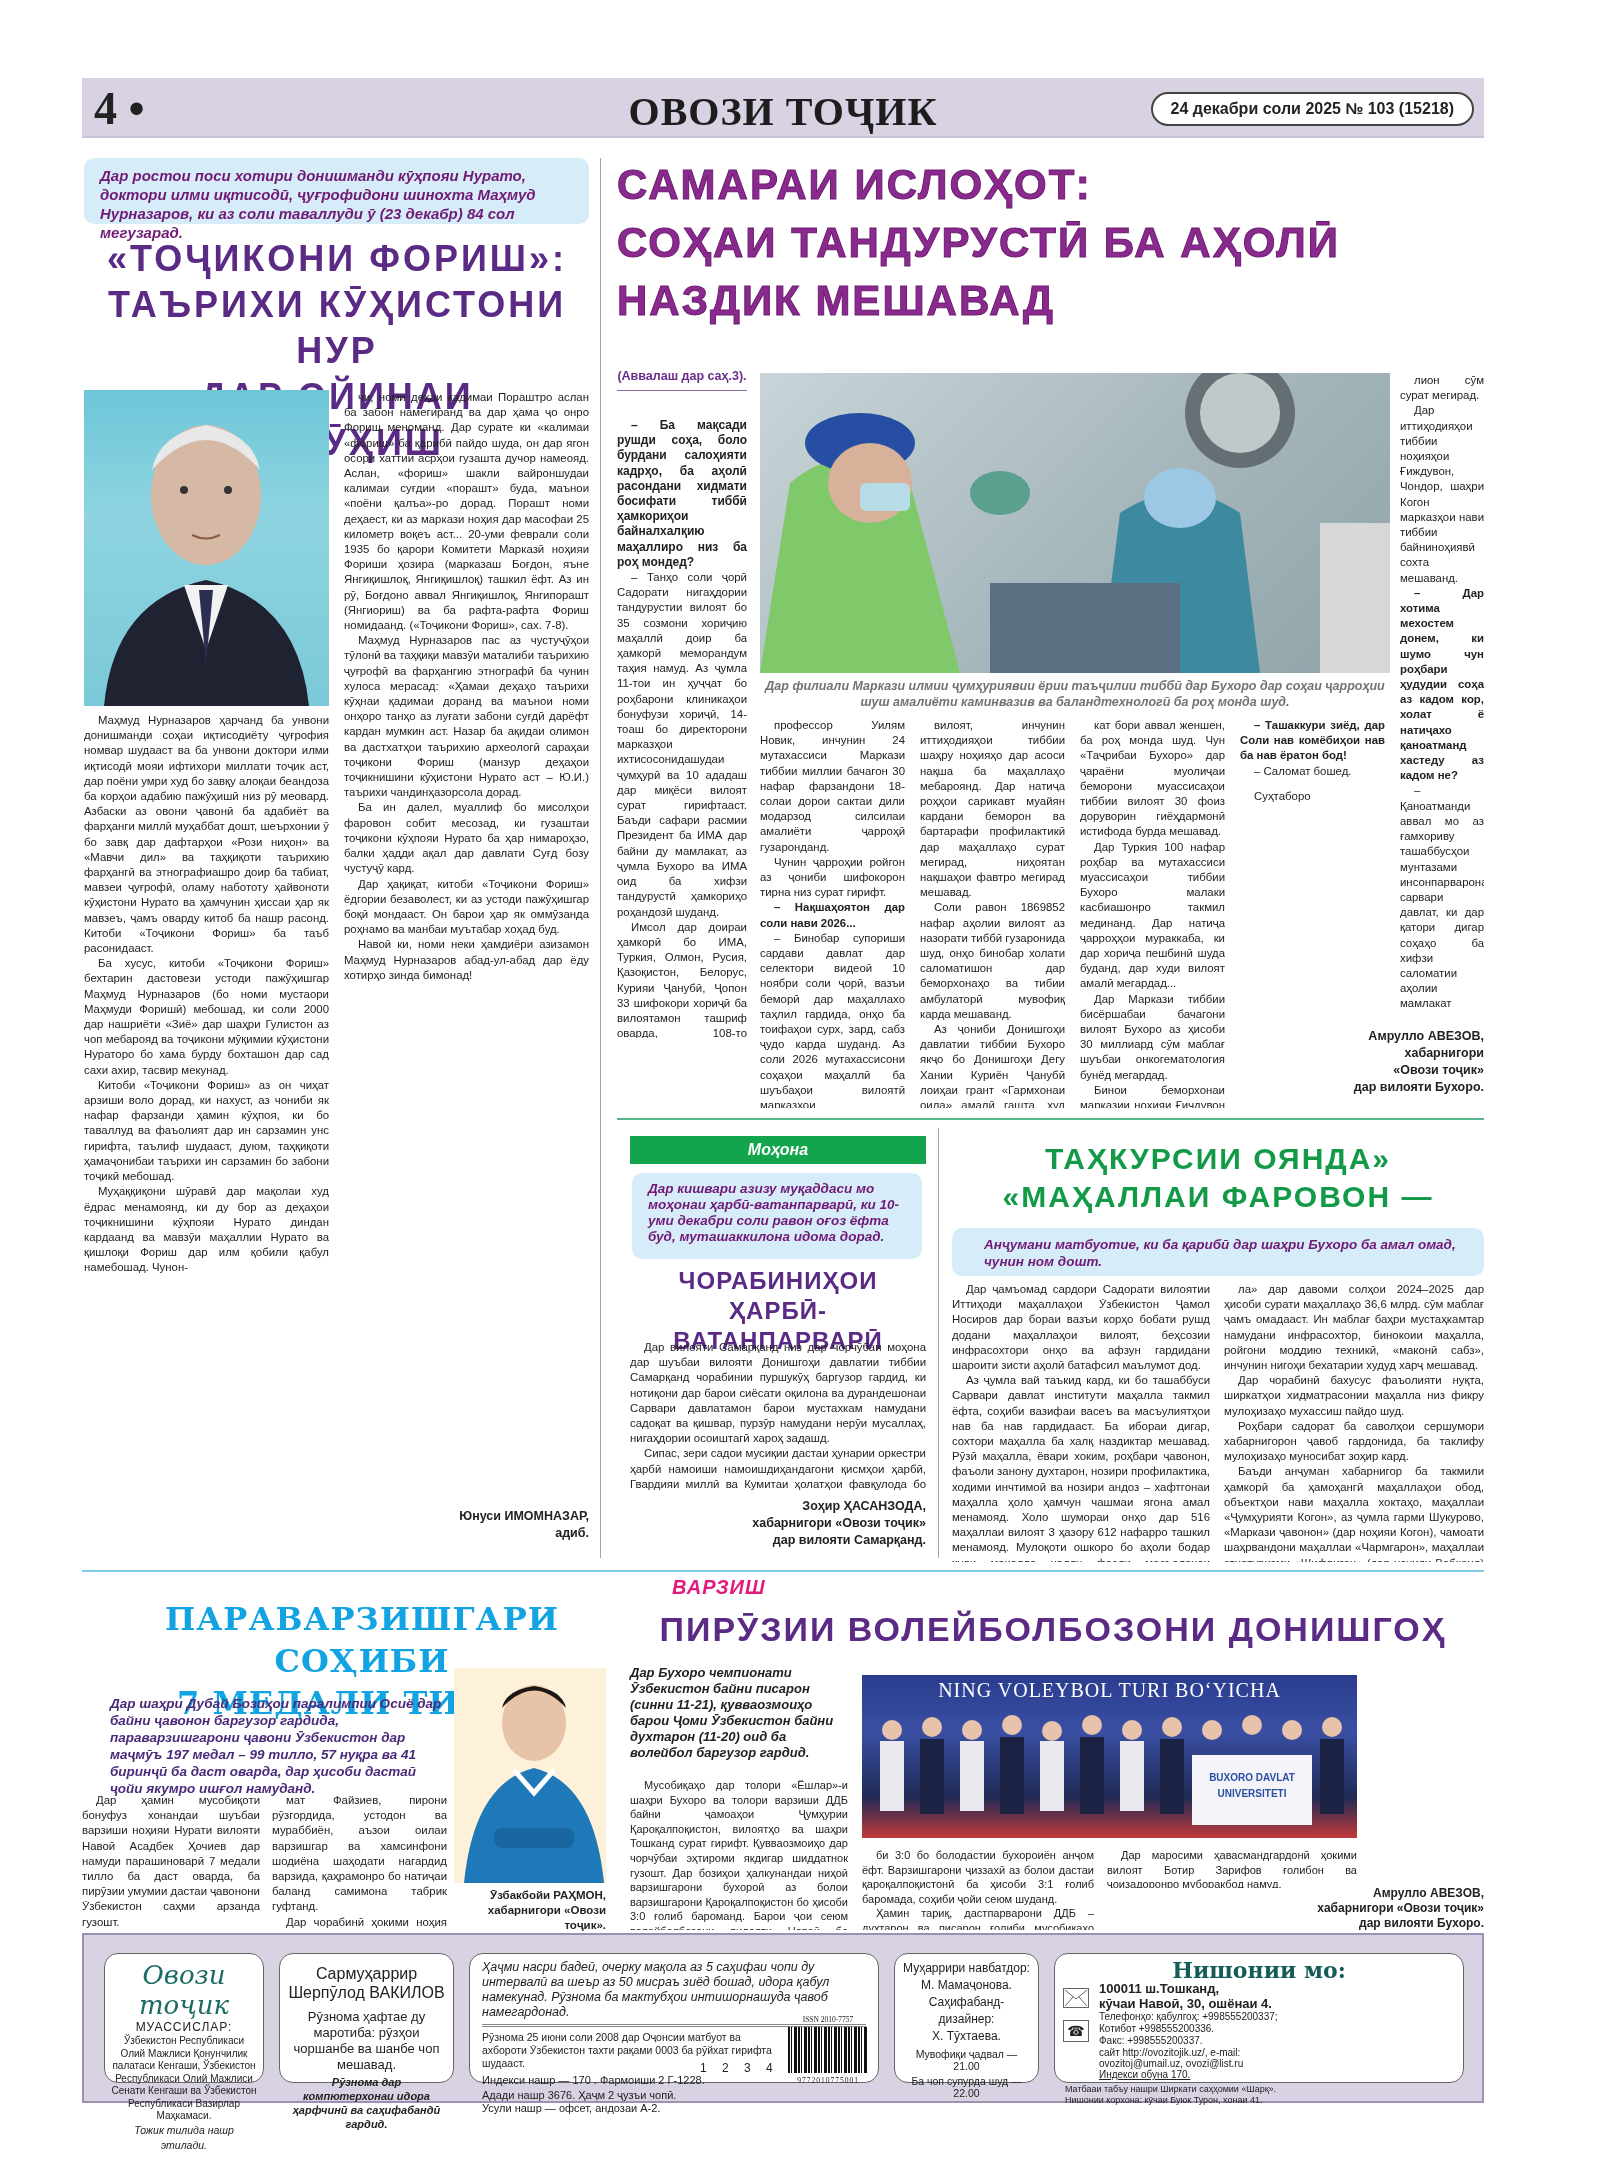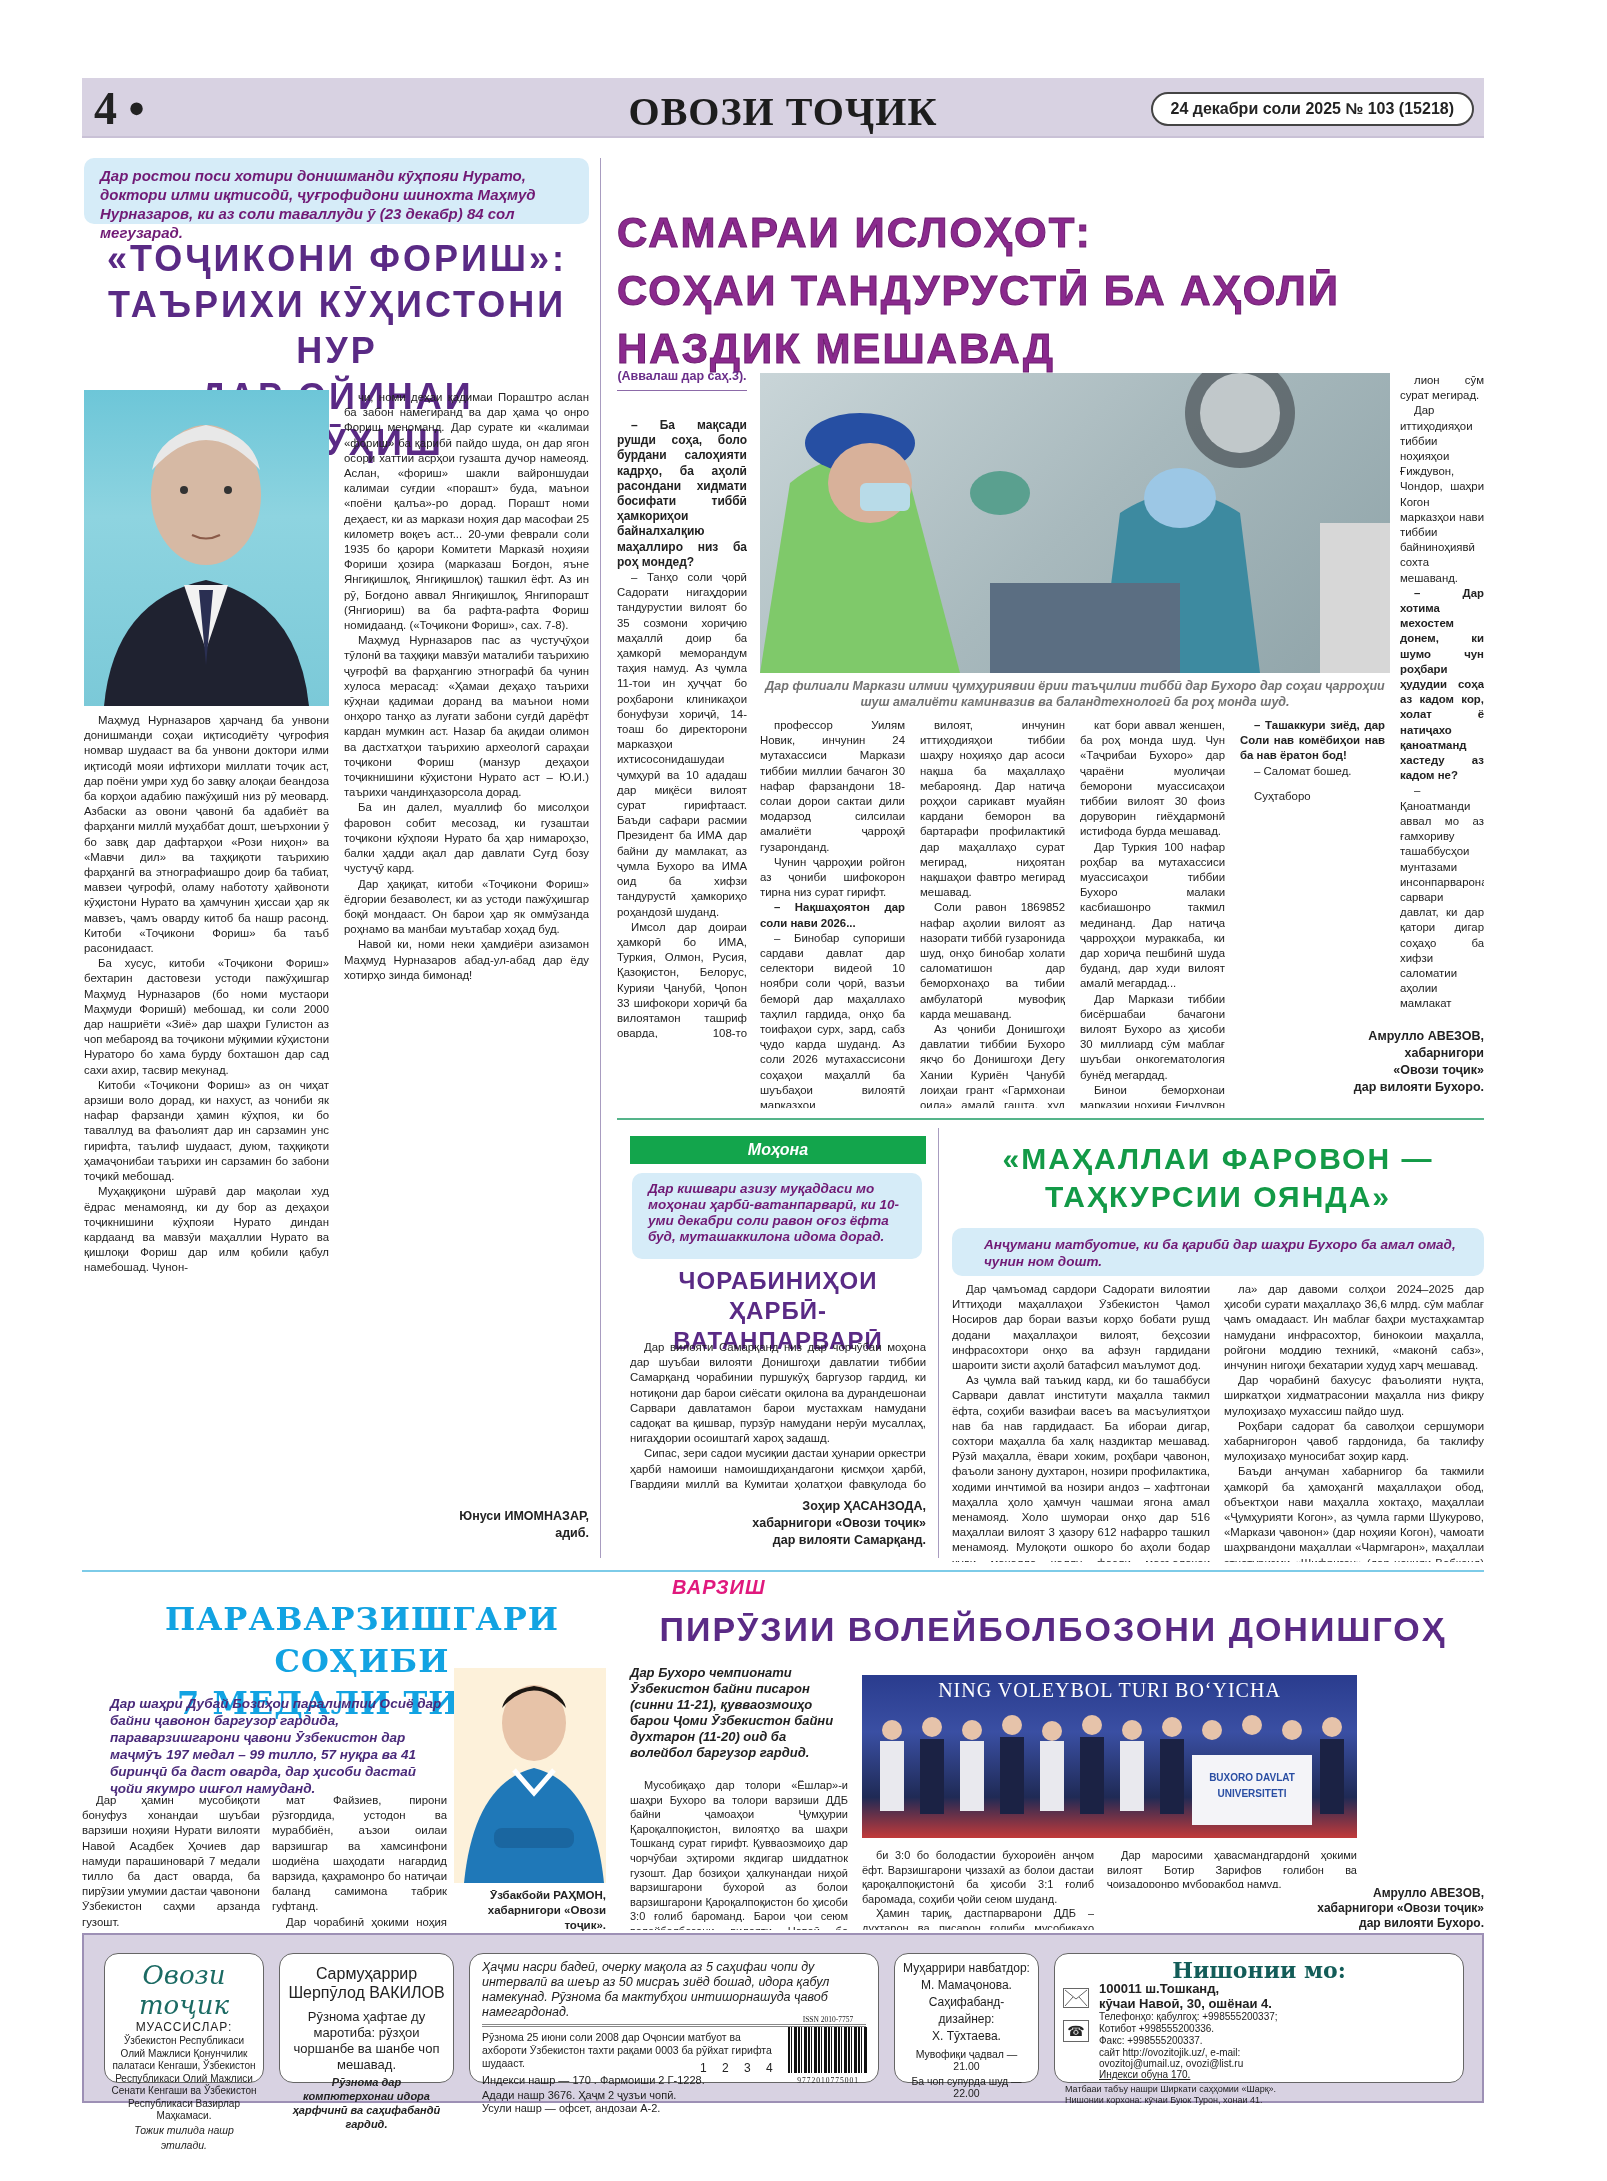--- a/index.html
+++ b/index.html
@@ -68,21 +68,21 @@
     <p>Дар ҳақиқат, китоби «Тоҷикони Фориш» ёдгории безаволест, ки аз устоди пажӯҳишгар боқӣ мондааст. Он барои ҳар як оммӯзанда роҳнамо ва манбаи муътабар хоҳад буд.</p>
     <p>Навоӣ ки, номи неки ҳамдиёри азизамон Маҳмуд Нурназаров абад-ул-абад дар ёду хотирҳо зинда бимонад!</p>
   </div>
   <div class="byline" style="left:262px;top:1430px;width:245px;">
     <div>Юнуси ИМОМНАЗАР,</div>
     <div>адиб.</div>
   </div>
 
   <div class="vline" style="left:518px;top:80px;height:1400px;"></div>
 
-  <div class="head" style="left:535px;top:78px;width:860px;font-size:42px;line-height:58px;color:#8b2a8e;text-align:left;letter-spacing:2px;margin-top:48px;-webkit-text-stroke:1px #6a1c6e;">
+  <div class="head" style="left:535px;top:78px;width:860px;font-size:42px;line-height:58px;color:#8b2a8e;text-align:left;letter-spacing:2px;-webkit-text-stroke:1px #6a1c6e;">
     <div>САМАРАИ ИСЛОҲОТ:</div>
     <div>СОҲАИ ТАНДУРУСТӢ БА АҲОЛӢ НАЗДИК МЕШАВАД</div>
   </div>
 
   <div style="position:absolute;left:535px;top:290px;width:130px;text-align:center;color:#6a2e8a;font-weight:bold;font-size:12.5px;line-height:16px;border-bottom:1.5px solid #8c6aa8;padding-bottom:6px;">(Аввалаш дар саҳ.3).</div>
 
   <div class="col" style="left:535px;top:340px;width:130px;height:620px;">
     <p style="font-weight:bold;font-size:12px">– Ба мақсади рушди соҳа, боло бурдани салоҳияти кадрҳо, ба аҳолӣ расондани хидмати босифати тиббӣ ҳамкориҳои байналхалқию маҳаллиро низ ба роҳ мондед?</p>
     <p>– Танҳо соли ҷорӣ Садорати нигаҳдории тандурустии вилоят бо 35 созмони хориҷию маҳаллӣ доир ба ҳамкорӣ меморандум таҳия намуд. Аз ҷумла 11-тои ин ҳуҷҷат бо роҳбарони клиникаҳои бонуфузи хориҷӣ, 14-тоаш бо директорони марказҳои ихтисосонидашудаи ҷумҳурӣ ва 10 ададаш дар миқёси вилоят сурат гирифтааст. Баъди сафари расмии Президент ба ИМА дар байни ду мамлакат, аз ҷумла Бухоро ва ИМА оид ба хифзи тандурустӣ ҳамкориҳо роҳандозӣ шуданд.</p>
     <p>Имсол дар доираи ҳамкорӣ бо ИМА, Туркия, Олмон, Русия, Қазоқистон, Белорус, Курияи Ҷанубӣ, Ҷопон 33 шифокори хориҷӣ ба вилоятамон ташриф оварда, 108-то амалиёти ройгони ҷарроҳиро бо технологияи олӣ ба сомон расониданд. Дар давоми ин тадбир ба маблағи 1 миллиону 130 ҳазор доллари ИМА сармоя ворид шуд. Ҳамчунин тарики октябри соли равон дар Маркази тиббии бисёршабаи бачагони вилоят аз чониби профессорони амрикоӣ, ҳамдиёрамон Алишер Дадабоев, роҳбари «Чамъияти гибал кардиологии алянс»,</p>
@@ -176,22 +176,22 @@
   </div>
   <div class="byline" style="left:548px;top:1420px;width:296px;">
     <div>Зоҳир ҲАСАНЗОДА,</div>
     <div>хабарнигори «Овози тоҷик»</div>
     <div>дар вилояти Самарқанд.</div>
   </div>
 
   <div class="vline" style="left:856px;top:1050px;height:430px;"></div>
 
   <div class="head" style="left:870px;top:1062px;width:532px;font-size:30px;line-height:38px;color:#139a47;">
+    <div>ТАҲКУРСИИ ОЯНДА»</div>
     <div>«МАҲАЛЛАИ ФАРОВОН —</div>
-    <div>ТАҲКУРСИИ ОЯНДА»</div>
   </div>
   <div class="box" style="left:870px;top:1150px;width:532px;height:48px;font-size:13.5px;line-height:17px;padding-left:32px;">
     <span>Анҷумани матбуотие, ки ба қарибӣ дар шаҳри Бухоро ба амал омад, чунин ном дошт.</span>
   </div>
   <div class="col" style="left:870px;top:1204px;width:258px;height:280px;">
     <p>Дар ҷамъомад сардори Садорати вилоятии Иттиҳоди маҳаллаҳои Ӯзбекистон Ҷамол Носиров дар бораи вазъи корҳо бобати рушд додани маҳаллаҳои вилоят, беҳсозии инфрасохтори онҳо ва афзун гардидани шароити зисти аҳолӣ батафсил маълумот дод.</p>
     <p>Аз ҷумла вай таъкид кард, ки бо ташаббуси Сарвари давлат институти маҳалла такмил ёфта, соҳиби вазифаи васеъ ва масъулиятҳои нав ба нав гардидааст. Ба ибораи дигар, сохтори маҳалла ба халқ наздиктар мешавад. Рӯзӣ маҳалла, ёвари хоким, роҳбари ҷавонон, фаъоли занону духтарон, нозири профилактика, ходими инчтимоӣ ва нозири андоз – хафтгонаи маҳалла ҳоло ҳамчун чашмаи ягона амал менамояд. Холо шумораи онҳо дар 516 маҳаллаи вилоят 3 ҳазору 612 нафарро ташкил менамояд. Мулоқоти ошкоро бо аҳоли бодар худи маҳалла ҳаллу фасли масъалаҳои ихтиёҳоти онҳо мегардад.</p>
 
   </div>
   <div class="col" style="left:1142px;top:1204px;width:260px;height:280px;">

